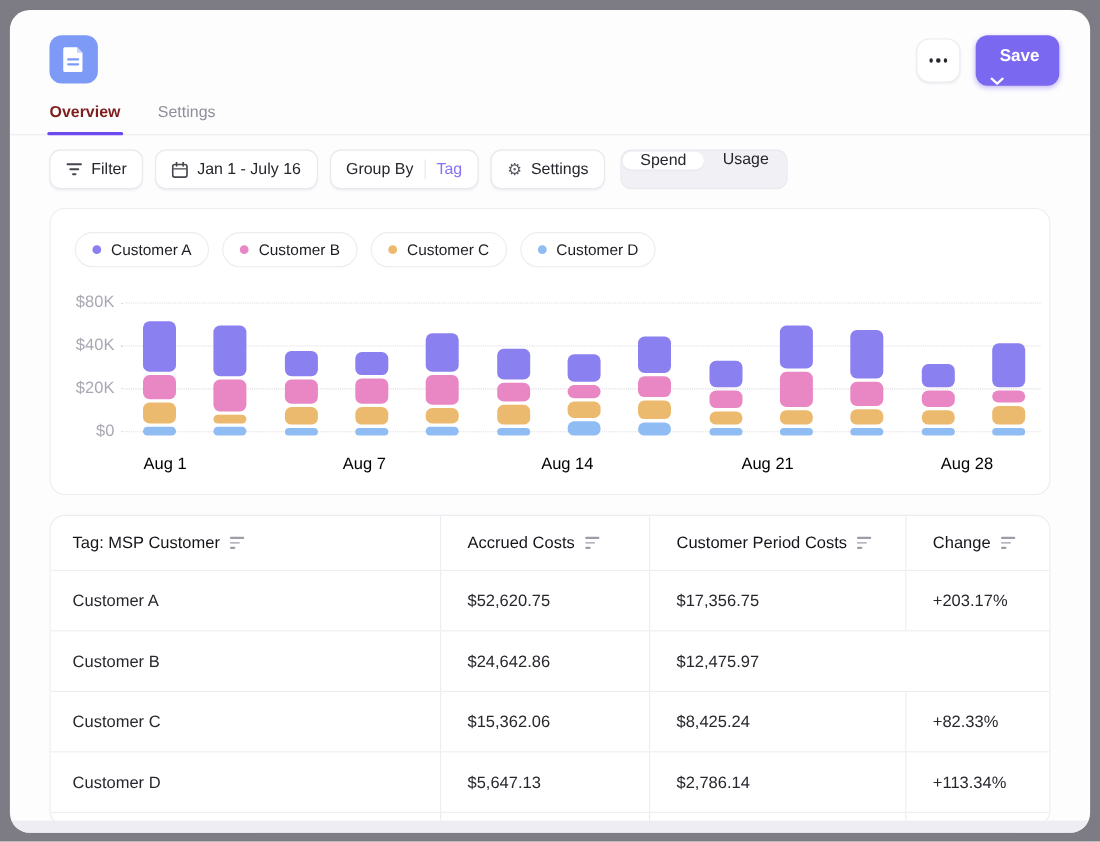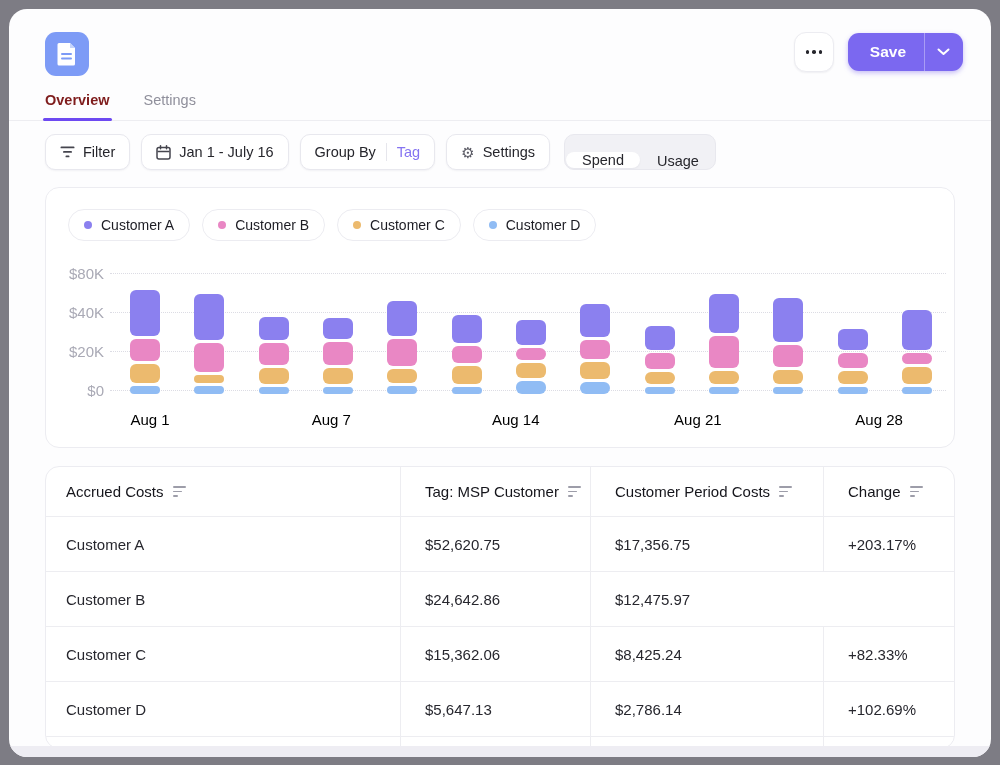--- a/index.html
+++ b/index.html
@@ -13,37 +13,37 @@
   .header { display:flex; align-items:flex-start; justify-content:space-between; padding:23px 28px 0 36px; }
   .header-left { display:flex; align-items:center; gap:16px; }
   .report-icon { width:44px; height:44px; border-radius:11px; background:#7d9bf6; display:flex; align-items:center; justify-content:center; }
   .report-type { font-size:14.5px; color:#9a99a6; margin-bottom:3px; }
   .report-title { font-size:19px; font-weight:700; color:#17171d; letter-spacing:.2px; }
   .header-right { display:flex; align-items:center; gap:14px; }
   .more-btn { width:40px; height:40px; background:#fff; border:1px solid #ececf1; border-radius:12px;
     box-shadow:0 1px 2px rgba(20,20,50,.06); display:flex; align-items:center; justify-content:center; gap:3px; cursor:pointer; }
   .more-btn i { width:3.5px; height:3.5px; border-radius:50%; background:#26262c; display:block; }
   .save-btn { display:flex; align-items:stretch; background:#7b68f0; border-radius:11px; overflow:hidden;
-    box-shadow:0 2px 5px rgba(95,70,230,.35); cursor:pointer; }
+    box-shadow:0 2px 5px rgba(95,70,230,.35); cursor:pointer;flex-direction:column; }
   .save-main { color:#fff; font-size:15.5px; font-weight:600; padding:10px 18px 10px 22px; display:flex; align-items:center; }
   .save-split { display:flex; align-items:center; padding:0 13px 0 12px; border-left:1px solid rgba(255,255,255,.35); }
   
   .tabs { display:flex; gap:34px; padding:16px 36px 0; border-bottom:1px solid #ededf1; }
   .tab { font-size:14.5px; padding-bottom:12px; color:#8f8f9b; cursor:pointer; position:relative; }
   .tab.active { color:#7f1d1d; font-weight:600; }
   .tab.active::after { content:""; position:absolute; left:-2px; right:-2px; bottom:-1px; height:3px; border-radius:3px; background:#6d49f1; }
   
   .toolbar { display:flex; align-items:center; gap:11px; padding:13px 36px 12px; }
   .tbtn { display:flex; align-items:center; gap:8px; height:36px; padding:0 14px; background:#fff;
     border:1px solid #e8e8ee; border-radius:10px; box-shadow:0 1px 2px rgba(20,20,50,.05);
     font-size:14.5px; color:#26262c; cursor:pointer; white-space:nowrap; }
   .tbtn .vdiv { width:1px; height:18px; background:#e6e6ec; margin:0 2px; }
   .tbtn .accent { color:#8573f1; }
   .gear-glyph { font-size:15px; color:#5a5a64; line-height:1; }
-  .segmented { display:flex; align-items:flex-end; height:36px; background:#f1f1f5; border:1px solid #e8e8ee;
+  .segmented { display:flex; align-items:flex-start; height:36px; background:#f1f1f5; border:1px solid #e8e8ee;
     border-radius:10px; overflow:hidden; margin-left:3px; }
   .segment { display:flex; align-items:center; padding:0 16px; font-size:14.5px; color:#26262c; cursor:pointer; }
   .segment.active { background:#fff; border-radius:9px; margin:1px; box-shadow:0 1px 2px rgba(20,20,50,.05); }
   
   .card { margin:5px 36px 0; background:#fff; border:1px solid #ececf1; border-radius:14px; }
   .chart-card { height:261px; padding-top:21px; }
   .legend { display:flex; gap:12px; padding:0 22px; }
   .legend-pill { display:flex; align-items:center; gap:9px; height:32px; padding:0 15px;
     border:1px solid #ececf1; border-radius:16px; font-size:14px; color:#1d1d24; cursor:pointer; }
   .legend-dot { width:8px; height:8px; border-radius:50%; }
@@ -262,29 +262,29 @@
         <div class="x-label" style="left: 25.1%;">Aug 7</div>
         <div class="x-label" style="left: 48.1%;">Aug 14</div>
         <div class="x-label" style="left: 70.8%;">Aug 21</div>
         <div class="x-label" style="left: 93.4%;">Aug 28</div>
       </div>
   </div>
 
   <div class="card table-card">
     <div class="trow thead">
         <div>
+          <span>Tag: MSP Customer</span>
+          <span class="sort-icon">
+            <i></i>
+            <i></i>
+            <i></i>
+          </span>
+        </div>
+        <div>
           <span>Accrued Costs</span>
-          <span class="sort-icon">
-            <i></i>
-            <i></i>
-            <i></i>
-          </span>
-        </div>
-        <div>
-          <span>Tag: MSP Customer</span>
           <span class="sort-icon">
             <i></i>
             <i></i>
             <i></i>
           </span>
         </div>
         <div>
           <span>Customer Period Costs</span>
           <span class="sort-icon">
             <i></i>
@@ -316,21 +316,21 @@
         <div class="trow tbody-row">
           <div>Customer C</div>
           <div>$15,362.06</div>
           <div>$8,425.24</div>
           <div>+82.33%</div>
         </div>
         <div class="trow tbody-row">
           <div>Customer D</div>
           <div>$5,647.13</div>
           <div>$2,786.14</div>
-          <div>+102.69%</div>
+          <div>+113.34%</div>
         </div>
         <div class="trow tbody-row">
           <div></div>
           <div></div>
           <div></div>
           <div></div>
         </div>
       </div>
   </div>
 

